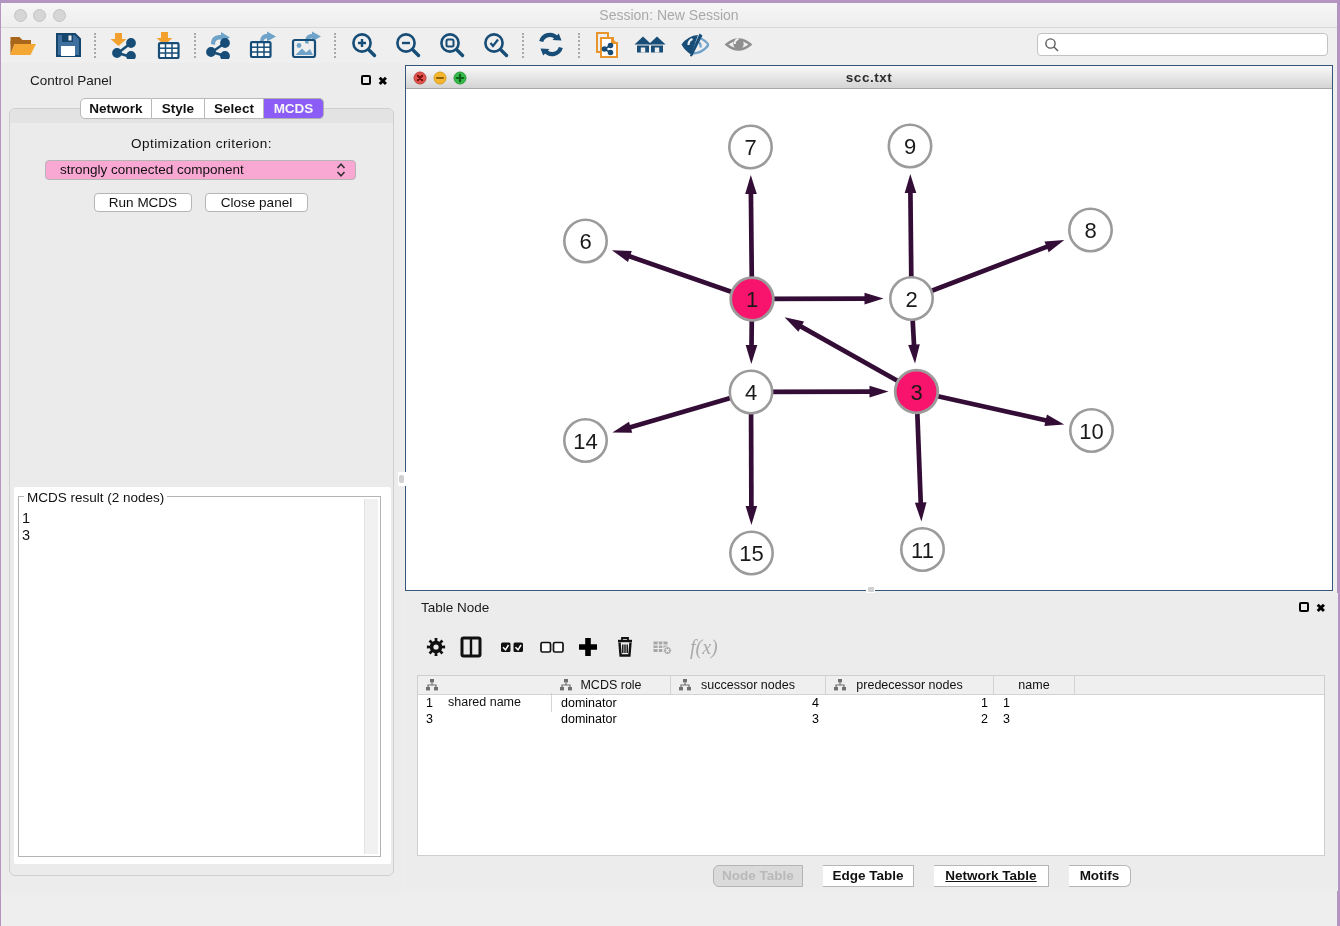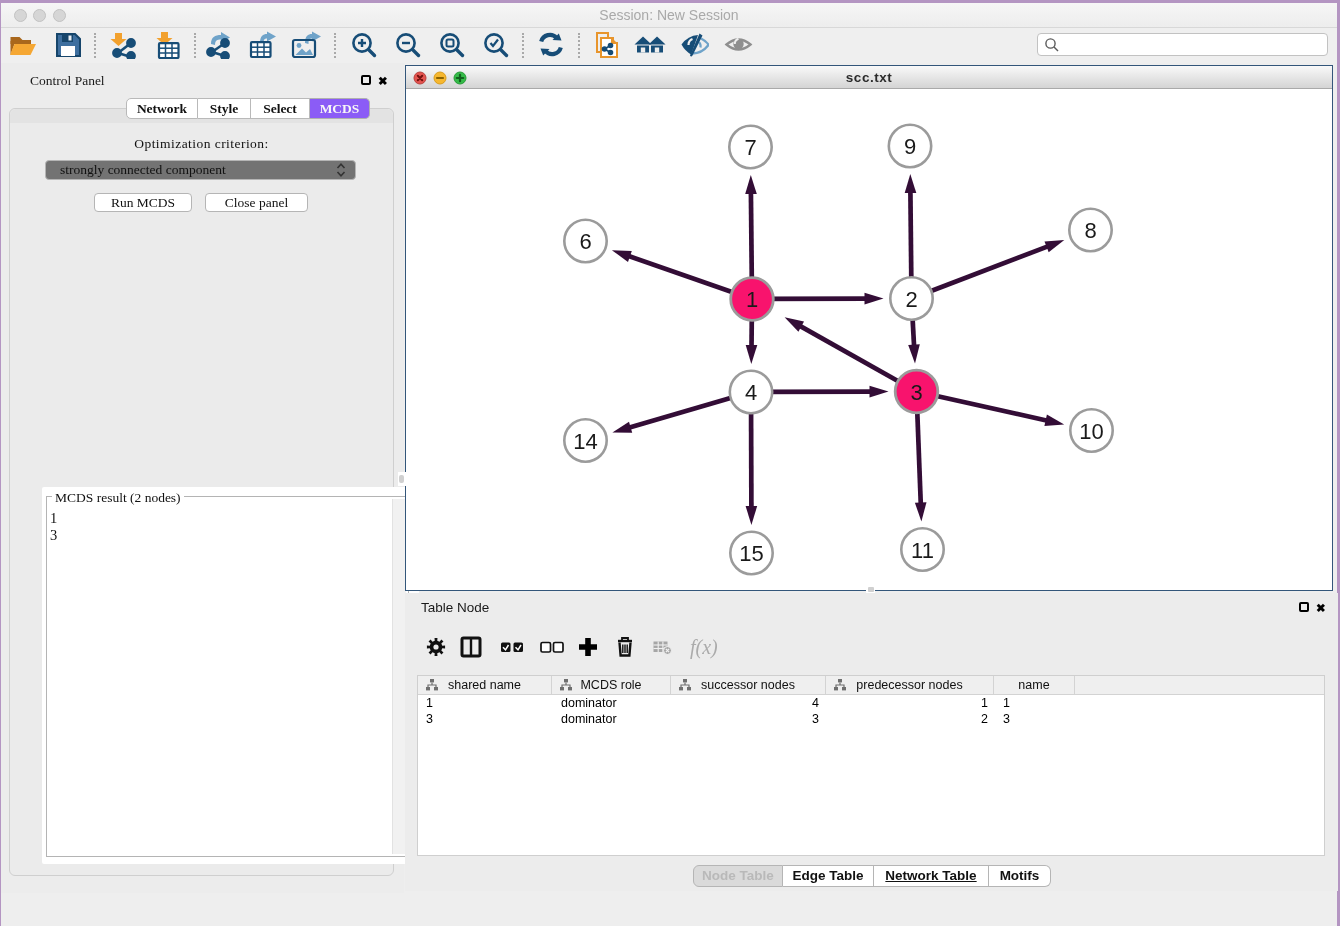--- a/index.html
+++ b/index.html
@@ -13,39 +13,39 @@
   background:#d6d6d6; border:1px solid #c2c2c2; }
 #title-text { position:absolute; top:4px; left:0; width:100%; text-align:center;
   font-size:14px; color:#a9a9a9; }
 
 #toolbar { position:absolute; left:0; top:25px; width:100%; height:35px; background:#efefef; }
 .tbsep { position:absolute; top:5px; height:25px; width:0; border-left:2px dotted #a9a9a9; }
 .ticon { position:absolute; top:3px; }
 #searchbox { position:absolute; left:1036px; top:30px; width:291px; height:23px;
   background:#fff; border:1px solid #c2c2c2; border-radius:4px; }
 
-#cpanel { position:absolute; left:0; top:60px; width:403px; height:830px; background:#ececec;font-family:Liberation Serif, serif; }
+#cpanel { position:absolute; left:0; top:60px; width:403px; height:830px; background:#ececec; }
 #cpanel-title { position:absolute; left:29px; top:10px; font-size:13.5px; color:#1a1a1a; }
 .winbtn-sq { position:absolute; width:10px; height:10px; border:2px solid #000; border-radius:2px; background:transparent; }
 .winbtn-x { position:absolute; font-size:11.5px; font-weight:bold; color:#000; line-height:10px; }
 .tabrow { position:absolute; top:35px; height:21px; display:flex; z-index:3; }
 .tab { height:21px; border:1px solid #b9b9b9; border-left:none; background:#fff;
   font-size:13.5px; color:#111; text-align:center; line-height:19px; font-weight:600; }
 .tab.first { border-left:1px solid #b9b9b9; border-radius:5px 0 0 5px; }
 .tab.sel { background:#8b5cf6; color:#f7f7f7; border-radius:0 5px 5px 0; border-color:#b0b0b0; }
 #tabpanel { position:absolute; left:8px; top:45px; width:385px; height:768px;
   background:#ebebeb; border:1px solid #cfcfcf; border-radius:6px; }
 #tabpanel-topband { position:absolute; left:0px; top:0px; width:100%; height:14px;
   background:#e3e3e3; border-radius:6px 6px 0 0; }
 #optlabel { position:absolute; left:0; top:27px; width:100%; text-align:center; font-size:13.5px; color:#111; letter-spacing:0.45px; }
-#selectbox { position:absolute; left:35px; top:51px; width:311px; height:20px; background:#737373;
+#selectbox { position:absolute; left:35px; top:51px; width:311px; height:20px; background:#f9a8d4;
   border:1px solid #b5b5b5; border-radius:4px; font-size:13.5px; color:#111; line-height:18px; padding-left:14px; }
 .btn { position:absolute; top:84px; height:19px; background:#fff; border:1px solid #b5b5b5;
   border-radius:4px; font-size:13.5px; color:#111; text-align:center; line-height:17px; }
-#resultbox { position:absolute; left:4px; top:378px; width:377px; height:377px; background:#fff; border-radius:2px;margin-left:28px; }
+#resultbox { position:absolute; left:4px; top:378px; width:377px; height:377px; background:#fff; border-radius:2px; }
 #groupbox { position:absolute; left:4px; top:9px; width:363px; height:361px; border:1px solid #b4b4b4; }
 #grouplegend { position:absolute; left:5px; top:-7px; background:#fff; padding:0 3px;
   font-size:13.5px; color:#111; white-space:nowrap; }
 #resulttext { position:absolute; left:3px; top:13px; font-size:14.5px; color:#111; line-height:17px; }
 #result-scroll { position:absolute; right:2px; top:2px; width:14px; height:355px; background:#f1f1f1; border-left:1px solid #e2e2e2; }
 
 #netwin { position:absolute; left:404px; top:62px; width:928px; height:526px;
   border:1px solid #33567a; background:#fff; }
 #nettitle { position:absolute; left:0; top:0; width:100%; height:23px;
   background:linear-gradient(#f9f9f9,#d4d4d4); border-bottom:1px solid #a9a9a9; }
@@ -57,21 +57,21 @@
 #tpanel-title { position:absolute; left:16px; top:7px; font-size:13.5px; color:#1a1a1a; }
 #ttoolbar { position:absolute; left:12px; top:28px; width:910px; height:40px; }
 #ttable { position:absolute; left:12px; top:82px; width:908px; height:181px; background:#fff; border:1px solid #cfcfcf; }
 #thead { position:absolute; left:0; top:0; width:100%; height:19px; background:#efefef; border-bottom:1px solid #d3d3d3; }
 .thcell { position:absolute; top:0; height:19px; border-right:1px solid #d3d3d3; font-size:12.5px; color:#111; text-align:center; line-height:18px; }
 .trow { position:absolute; width:100%; height:16px; font-size:12.5px; color:#000; }
 .tcell { position:absolute; white-space:nowrap; }
 
 #btabs { position:absolute; left:288px; top:272px; height:22px; display:flex; }
 .btab { height:22px; border:1px solid #b5b5b5; border-left:none; background:#fff;
-  font-size:13.5px; font-weight:600; color:#111; text-align:center; line-height:20px; }
+  font-size:13.5px; font-weight:600; color:#111; text-align:center; line-height:20px;margin-left:20px; }
 .btab.first { border-left:1px solid #b5b5b5; border-radius:6px 0 0 6px; background:#dadada; color:#b9b9b9; }
 .btab.last { border-radius:0 6px 6px 0; }
 
 #statusbar { position:absolute; left:0; top:888px; width:100%; height:35px;
   background:#eeeeee; border-top:1px solid #c8c8c8; }
 #listbtn { position:absolute; left:10px; top:6px; width:28px; height:25px; background:#f6f6f6;
   border:1px solid #9a9a9a; border-radius:3px; }
 #membtn { position:absolute; left:1253px; top:6px; width:75px; height:26px; background:#fcfcfc;
   border:1px solid #a0a0a0; font-size:12.5px; color:#111; }
 #membtn .dot { position:absolute; left:9px; top:7px; width:12px; height:12px; border-radius:50%; background:#1e9632; }
@@ -235,21 +235,21 @@
     <svg width="16" height="16" viewBox="0 0 16 16" style="position:absolute; left:6px; top:3px;">
       <circle cx="6.5" cy="6.5" r="4.6" fill="none" stroke="#5a5a5a" stroke-width="1.4"></circle>
       <line x1="10" y1="10" x2="14" y2="14" stroke="#5a5a5a" stroke-width="1.5"></line>
     </svg>
   </div>
 
   <div id="cpanel">
     <div id="cpanel-title">Control Panel</div>
     <div class="winbtn-sq" style="left:360px; top:12px;"></div>
     <div class="winbtn-x" style="left:377px; top:13px;">✖</div>
-    <div class="tabrow" style="left:79px;margin-left:46px;">
+    <div class="tabrow" style="left:79px;">
       <div class="tab first" style="width:72px;">Network</div>
       <div class="tab" style="width:53px;">Style</div>
       <div class="tab" style="width:59px;">Select</div>
       <div class="tab sel" style="width:60px;">MCDS</div>
     </div>
     <div id="tabpanel">
       <div id="tabpanel-topband"></div>
       <div id="optlabel">Optimization criterion:</div>
       <div id="selectbox">strongly connected component
         <svg width="10" height="14" viewBox="0 0 10 14" style="position:absolute; right:9px; top:2px;">
@@ -397,21 +397,21 @@
           </g>
           <circle cx="250.5" cy="29.5" r="4" fill="#a8a8a8" stroke="#f4f4f4" stroke-width="1"></circle>
           <path d="M248.9 27.9 L252.1 31.1 M252.1 27.9 L248.9 31.1" stroke="#f4f4f4" stroke-width="1.2"></path>
         </g>
 
         <text x="273" y="33" font-family="'Liberation Serif',serif" font-style="italic" font-size="20" fill="#ababab">f(x)</text>
       </svg>
     </div>
     <div id="ttable">
       <div id="thead">
-        <div class="thcell" style="left:0; width:134px;">shared name</div>
+        <div class="thcell" style="left:0; width:134px;margin-top:17px;">shared name</div>
         <div class="thcell" style="left:134px; width:119px;">MCDS role</div>
         <div class="thcell" style="left:253px; width:155px;">successor nodes</div>
         <div class="thcell" style="left:408px; width:168px;">predecessor nodes</div>
         <div class="thcell" style="left:576px; width:81px;">name</div>
         <svg width="660" height="19" viewBox="0 0 660 19" style="position:absolute; left:0; top:0;">
           <g fill="#6f6f6f">
             <g transform="translate(8,3)">
                 <rect x="4" y="0" width="4" height="3.4"></rect>
                 <rect x="0" y="8" width="4" height="3.4"></rect>
                 <rect x="8" y="8" width="4" height="3.4"></rect>

